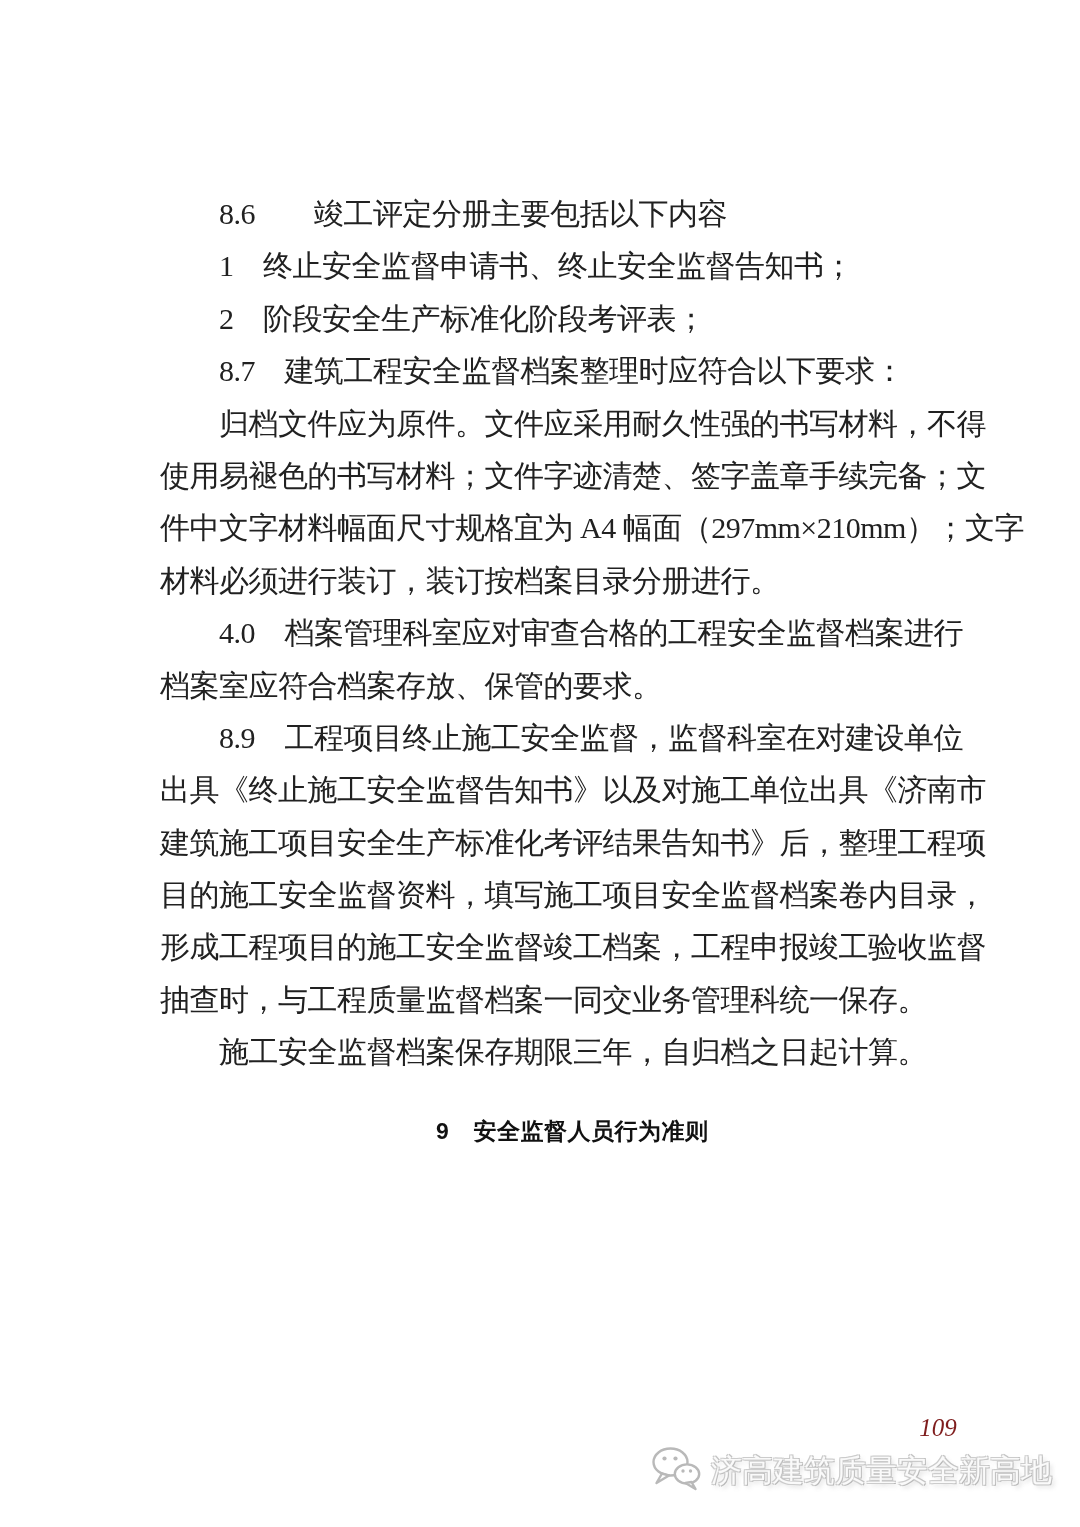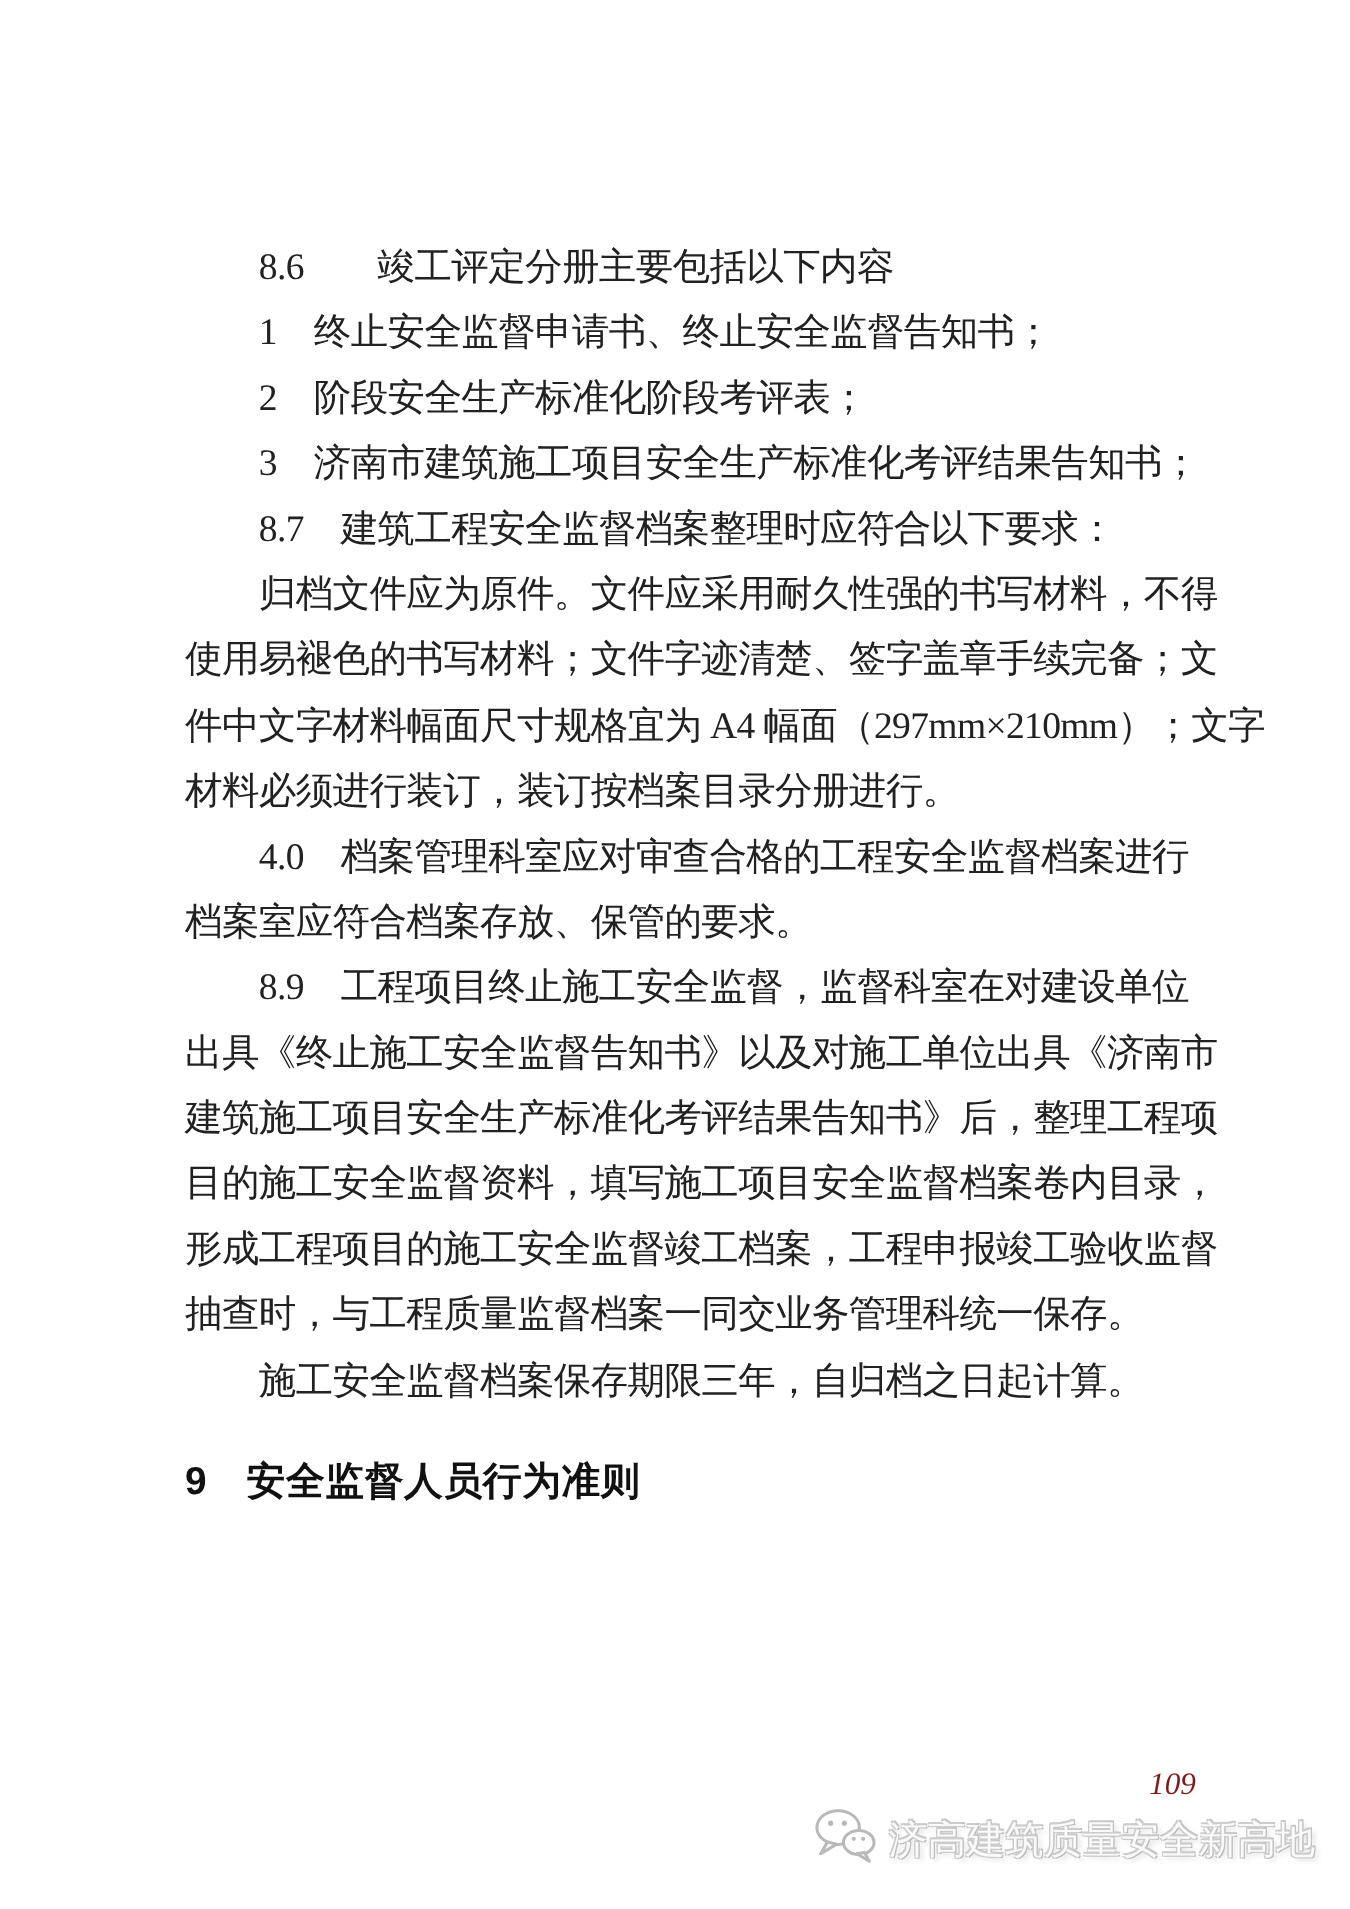--- a/index.html
+++ b/index.html
@@ -5,38 +5,39 @@
   html,body { margin:0; padding:0; background:#ffffff; }
   .page {
     position:relative;
     width:1080px; height:1527px;
     background:#ffffff;
     overflow:hidden;
     font-family:"Liberation Serif","DejaVu Serif",serif;
   }
   .body-text {
     position:absolute;
-    left:148px; top:188px;
+    left:160px; top:188px;
     width:824px;
     font-size:30px;
     color:#212121;
     letter-spacing:-0.5px;
   }
   .line {
     height:52.4px;
     line-height:52.4px;
     white-space:pre;
   }
   .section-heading {
     margin-top:28px;
     height:52px;
     line-height:52px;
-    font-family:Liberation Sans, sans-serif;
+    text-align:center;
+    font-family:Liberation Mono, monospace;
     font-weight:bold;
-    font-size:31px;
+    font-size:23px;
     color:#111111;
     letter-spacing:0.5px;
     white-space:pre;
   }
   .line-after-heading {
     margin-top:30px;
   }
   .page-number {
     position:absolute;
     left:898px; top:1414px;
@@ -71,21 +72,20 @@
 </style>
 </head>
 <body>
 
 <div class="page">
 
   <div class="body-text">
     <div class="line">　　8.6　　竣工评定分册主要包括以下内容</div>
     <div class="line">　　1　终止安全监督申请书、终止安全监督告知书；</div>
     <div class="line">　　2　阶段安全生产标准化阶段考评表；</div>
-    <div class="line">　　3　济南市建筑施工项目安全生产标准化考评结果告知书；</div>
     <div class="line">　　8.7　建筑工程安全监督档案整理时应符合以下要求：</div>
     <div class="line">　　归档文件应为原件。文件应采用耐久性强的书写材料，不得</div>
     <div class="line">使用易褪色的书写材料；文件字迹清楚、签字盖章手续完备；文</div>
     <div class="line">件中文字材料幅面尺寸规格宜为 A4 幅面（297mm×210mm）；文字</div>
     <div class="line">材料必须进行装订，装订按档案目录分册进行。</div>
     <div class="line">　　4.0　档案管理科室应对审查合格的工程安全监督档案进行</div>
     <div class="line">档案室应符合档案存放、保管的要求。</div>
     <div class="line">　　8.9　工程项目终止施工安全监督，监督科室在对建设单位</div>
     <div class="line">出具《终止施工安全监督告知书》以及对施工单位出具《济南市</div>
     <div class="line">建筑施工项目安全生产标准化考评结果告知书》后，整理工程项</div>

